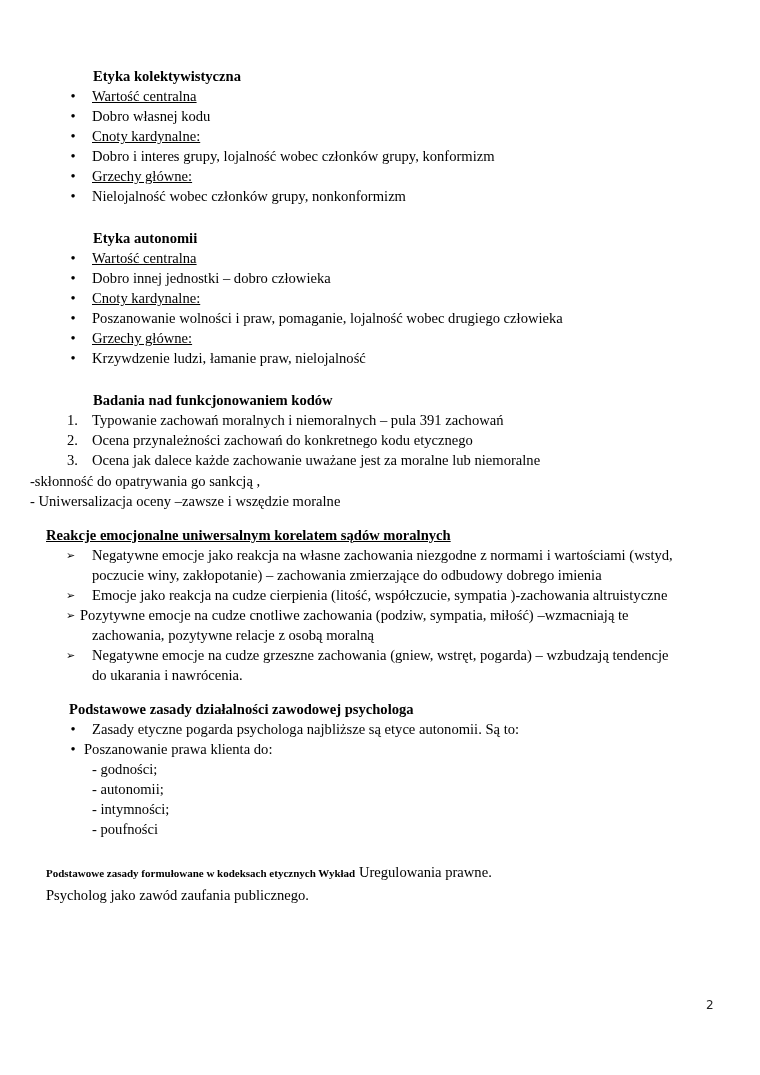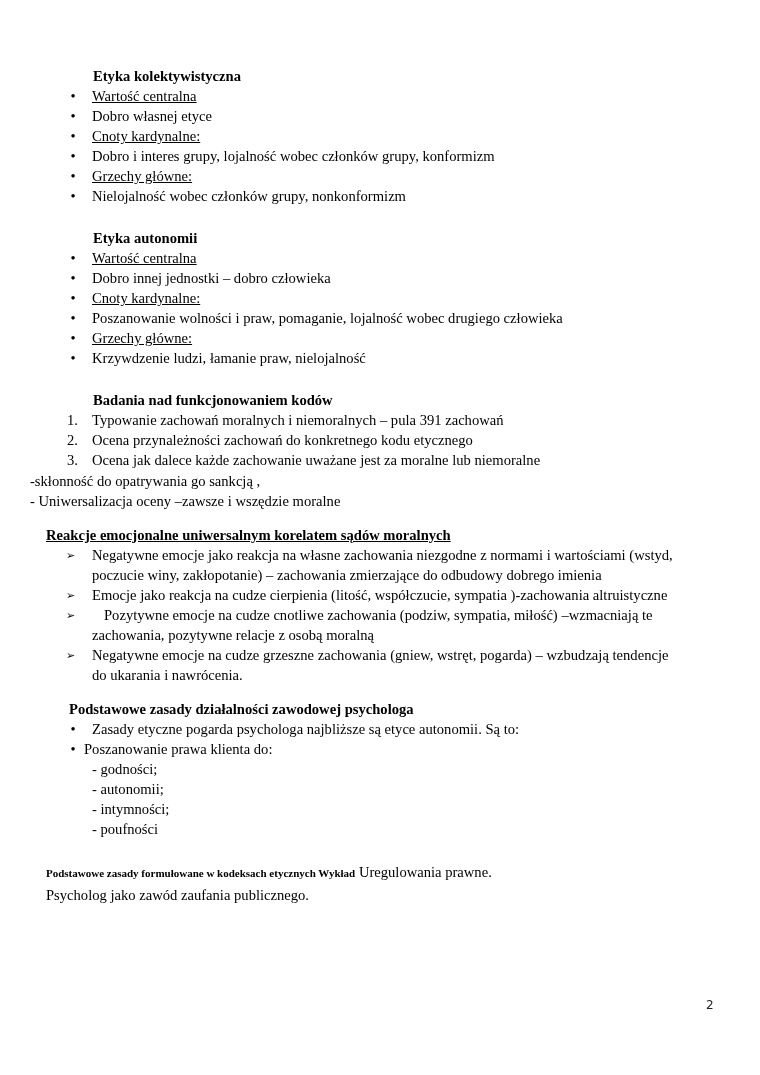--- a/index.html
+++ b/index.html
@@ -20,21 +20,21 @@
 <body>
 
 <div class="line b" style="left:93px;top:66px;">Etyka kolektywistyczna</div>
 <div>
   <div class="line" style="top:86px;left:0;">
       <span class="bullet">•</span>
       <span class="u" style="position:absolute;left:92px;">Wartość centralna</span>
     </div>
   <div class="line" style="top:106px;left:0;">
       <span class="bullet">•</span>
-      <span style="position:absolute;left:92px;">Dobro własnej etyce</span>
+      <span style="position:absolute;left:92px;">Dobro własnej kodu</span>
     </div>
   <div class="line" style="top:126px;left:0;">
       <span class="bullet">•</span>
       <span class="u" style="position:absolute;left:92px;">Cnoty kardynalne:</span>
     </div>
   <div class="line" style="top:146px;left:0;">
       <span class="bullet">•</span>
       <span style="position:absolute;left:92px;">Dobro i interes grupy, lojalność wobec członków grupy, konformizm</span>
     </div>
   <div class="line" style="top:166px;left:0;">
@@ -99,21 +99,21 @@
       <span class="arrow">➢</span>
       <span style="position:absolute;left:92px;text-align:right;">Negatywne emocje jako reakcja na własne zachowania niezgodne z normami i wartościami (wstyd,</span>
     </div>
   <div class="line" style="top:565px;left:92px;">poczucie winy, zakłopotanie) – zachowania zmierzające do odbudowy dobrego imienia</div>
   <div class="line" style="top:585px;left:0;">
       <span class="arrow">➢</span>
       <span style="position:absolute;left:92px;">Emocje jako reakcja na cudze cierpienia (litość, współczucie, sympatia )-zachowania altruistyczne</span>
     </div>
   <div class="line" style="top:605px;left:0;">
       <span class="arrow">➢</span>
-      <span style="position:absolute;left:104px;text-align:center;">Pozytywne emocje na cudze cnotliwe zachowania (podziw, sympatia, miłość) –wzmacniają te</span>
+      <span style="position:absolute;left:80px;text-align:center;">Pozytywne emocje na cudze cnotliwe zachowania (podziw, sympatia, miłość) –wzmacniają te</span>
     </div>
   <div class="line" style="top:625px;left:92px;">zachowania, pozytywne relacje z osobą moralną</div>
   <div class="line" style="top:645px;left:0;">
       <span class="arrow">➢</span>
       <span style="position:absolute;left:92px;">Negatywne emocje na cudze grzeszne zachowania (gniew, wstręt, pogarda) – wzbudzają tendencje</span>
     </div>
   <div class="line" style="top:665px;left:92px;">do ukarania i nawrócenia.</div>
 </div>
 
 <div class="line b" style="left:69px;top:699px;">Podstawowe zasady działalności zawodowej psychologa</div>

